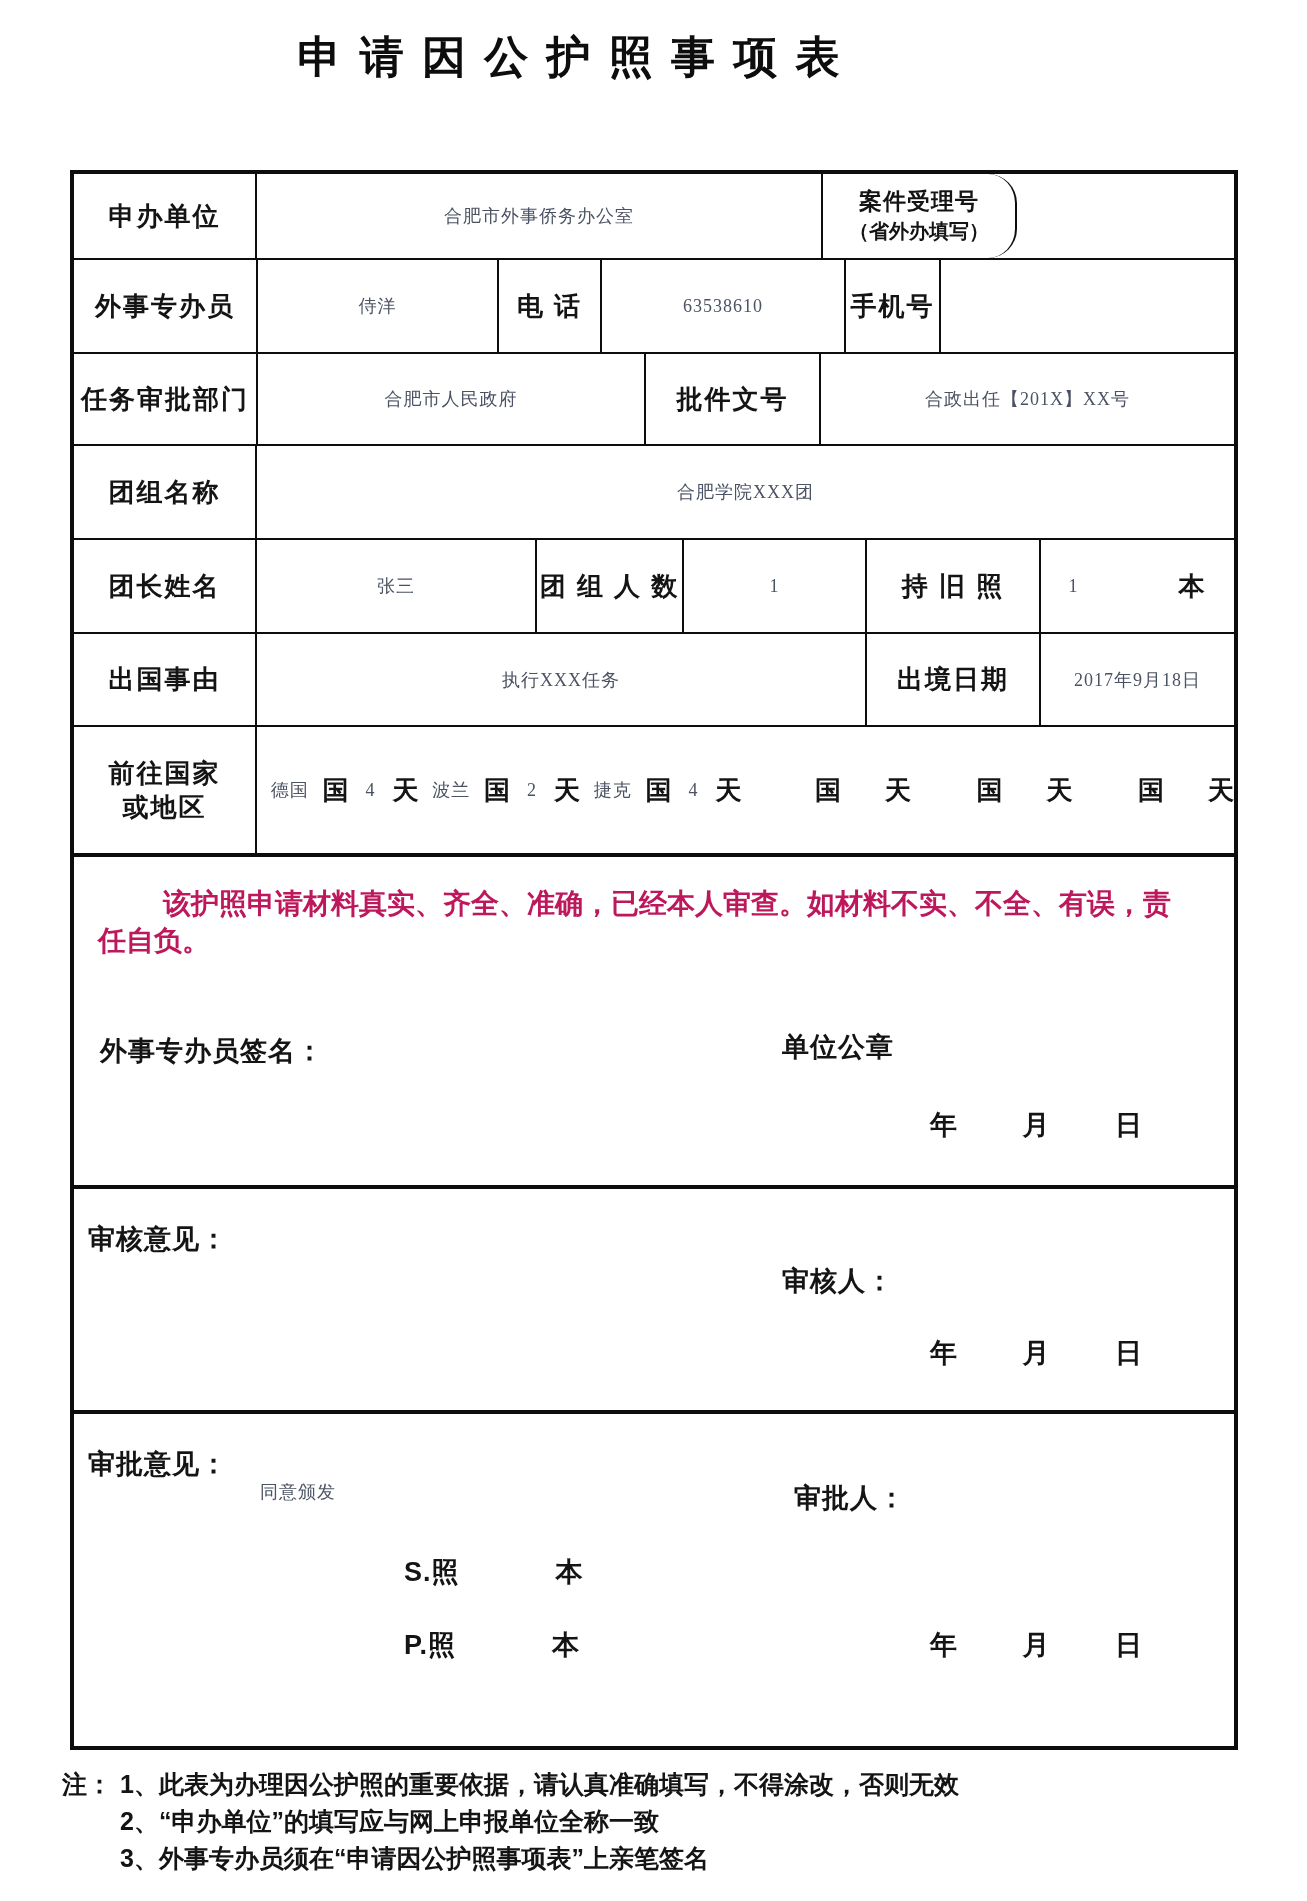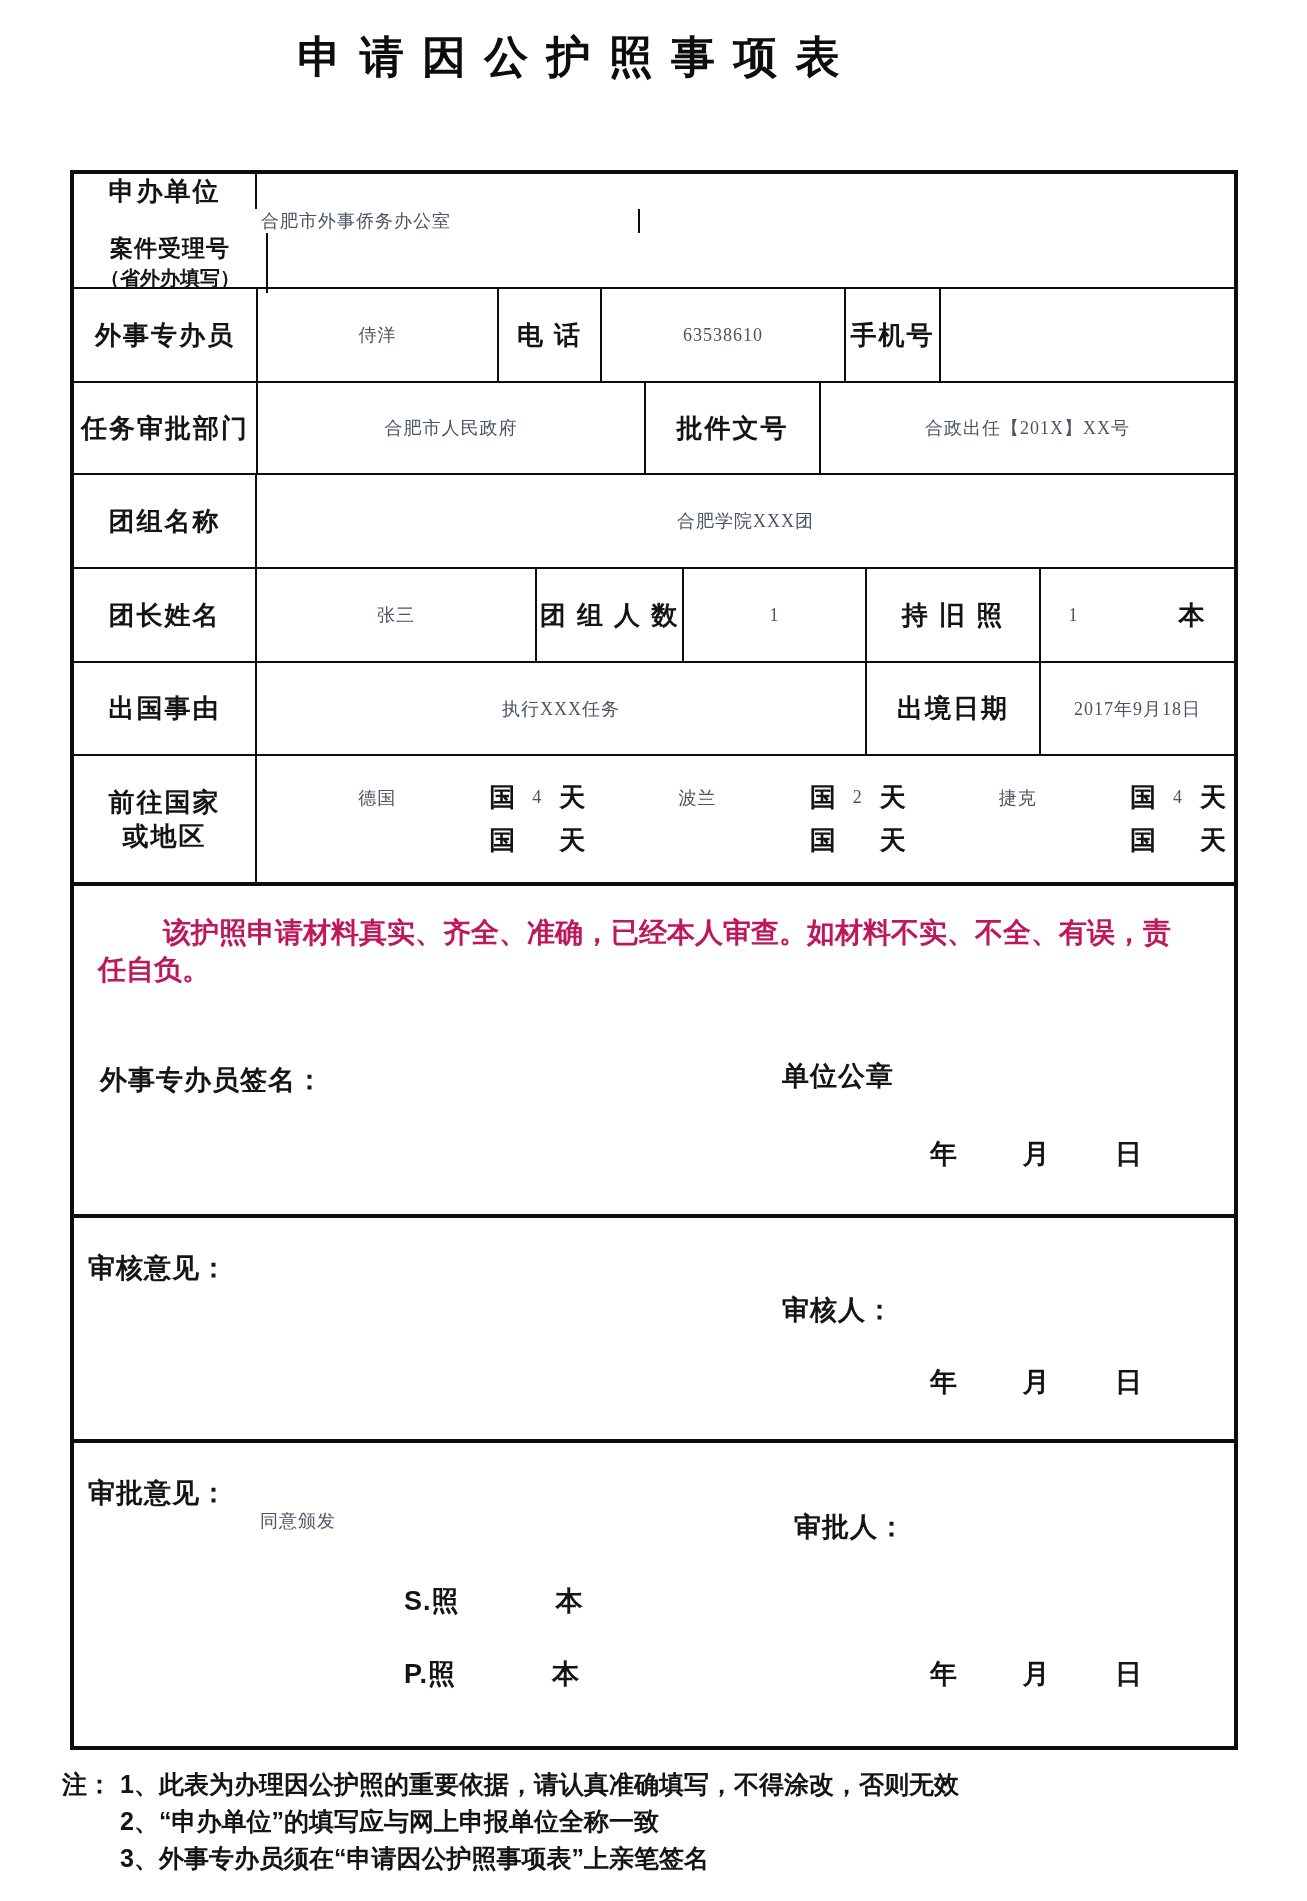--- a/index.html
+++ b/index.html
@@ -51,46 +51,46 @@
     letter-spacing:2px;
     color:#141414;
   }
   .val{
     font-family:"Liberation Serif", serif;
     font-size:18px;
     letter-spacing:1px;
     color:#4b5263;
   }
   
-  .r1{height:115px;flex-direction:column;} .r2{height:94px;} .r3{height:92px;}
+  .r1{height:86px;} .r2{height:94px;} .r3{height:92px;}
   .r4{height:94px;} .r5{height:94px;} .r6{height:93px;}
   .r7{height:130px;} .r8{height:332px;} .r9{height:225px;} .r10{height:325px;}
   
   .w183{width:183px;flex:none;}
   .w184{width:184px;flex:none;}
   .w566{width:566px;flex:none;}
-  .w194{width:194px;flex:none;}
+  .w194{width:194px;flex:none;border-radius:29px;}
   .w241{width:241px;flex:none;}
   .w83{width:103px;flex:none;}
   .w244{width:244px;flex:none;}
   .w95{width:95px;flex:none;}
   .w388{width:388px;flex:none;}
   .w175{width:175px;flex:none;}
   .w280{width:280px;flex:none;}
   .w147{width:147px;flex:none;}
   .w610{width:610px;flex:none;}
   .w149{width:174px;flex:none;}
   .grow{flex:1;}
   .case-cell{flex-direction:column;line-height:30px;}
   .case-top{font-size:23px;font-weight:bold;letter-spacing:1px;}
   .case-sub{font-size:20px;font-weight:bold;letter-spacing:0;}
   .stack{flex-direction:column;line-height:34px;}
   .pair{display:flex;align-items:center;gap:100px;}
   
-  .dest-cell{flex-direction:column;justify-content:center;gap:8px;padding:6px 8px;}
+  .dest-cell{flex-direction:row;justify-content:center;gap:8px;padding:6px 0;}
   .dest-line{display:flex;width:100%;}
   .dest-zone{flex:1;display:flex;align-items:center;}
   .dest-country{flex:1;text-align:center;}
   .dest-days{width:44px;text-align:center;}
   .dest-word{font-weight:bold;font-size:26px;letter-spacing:0;}
   .dest-gap{flex:1;}
   
   .free{position:relative;display:block;}
   .free .abs{position:absolute;white-space:nowrap;}
   .decl-text{

